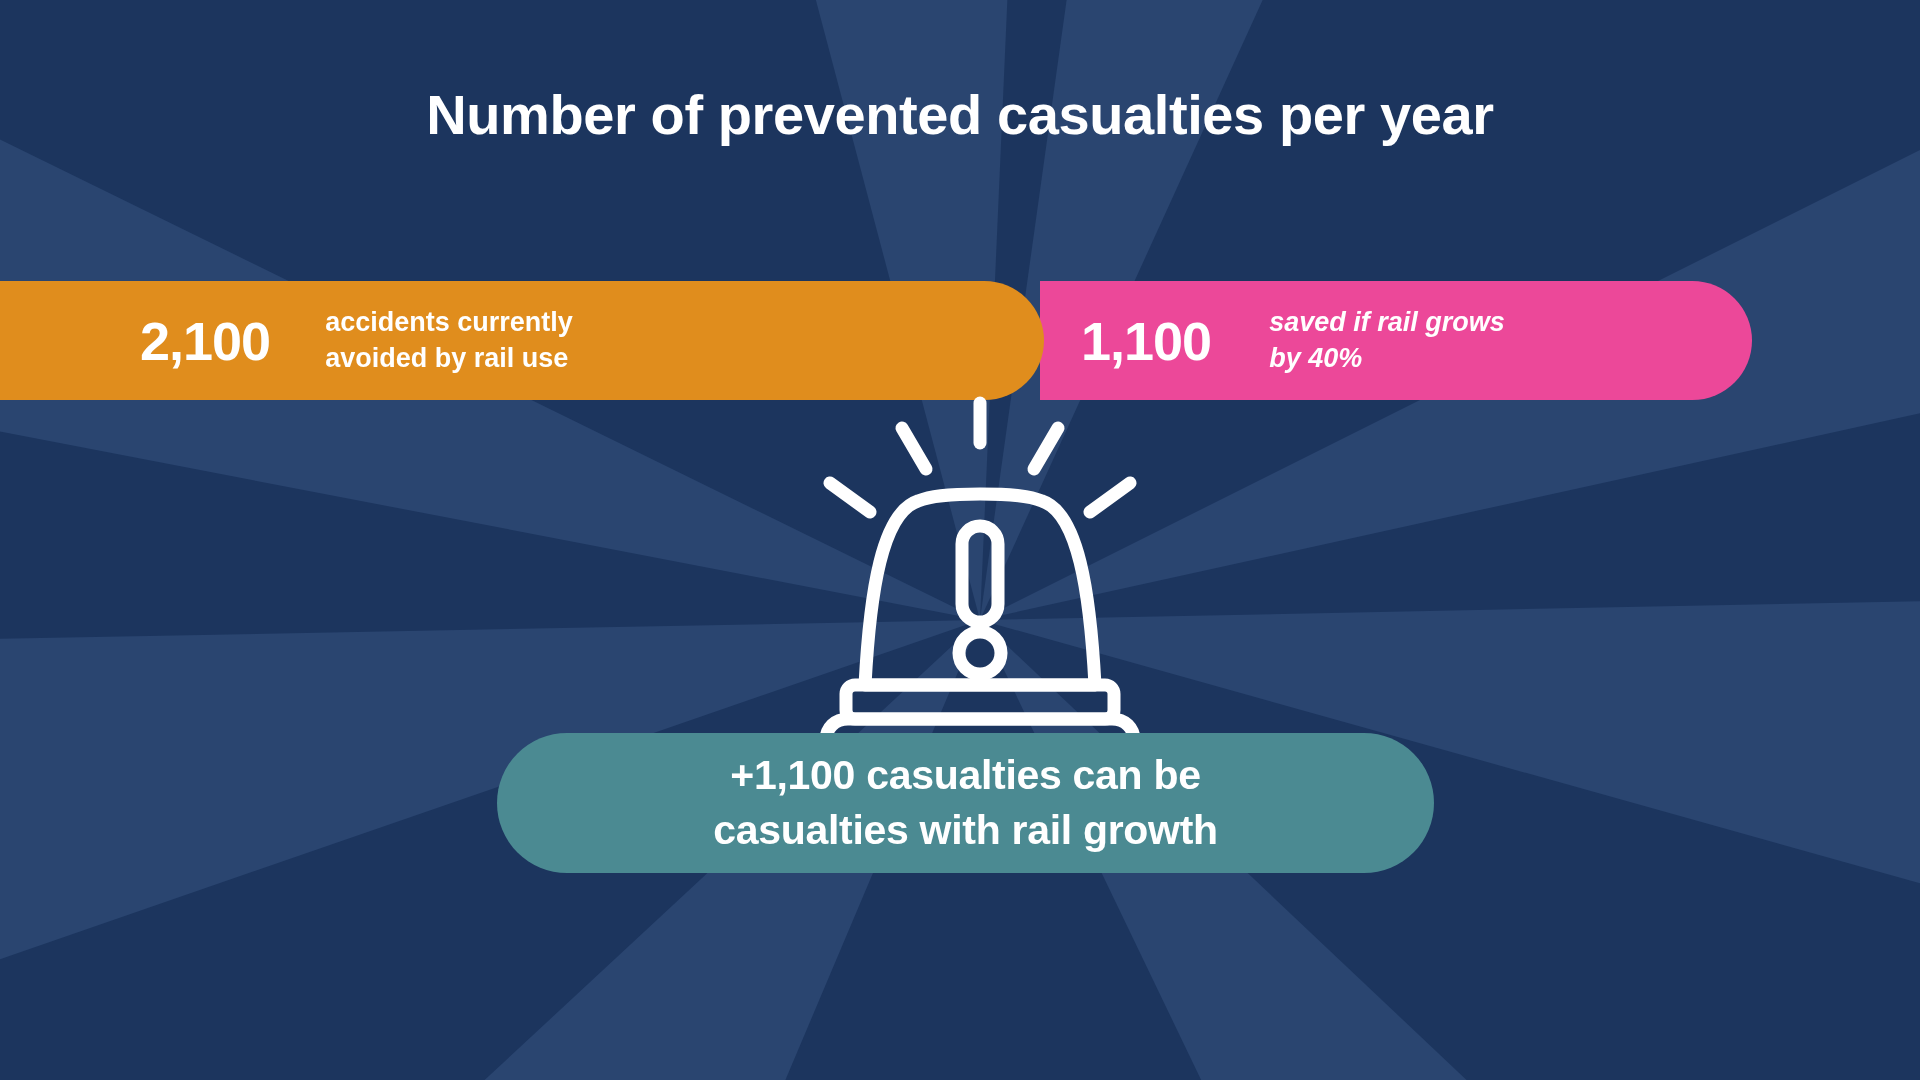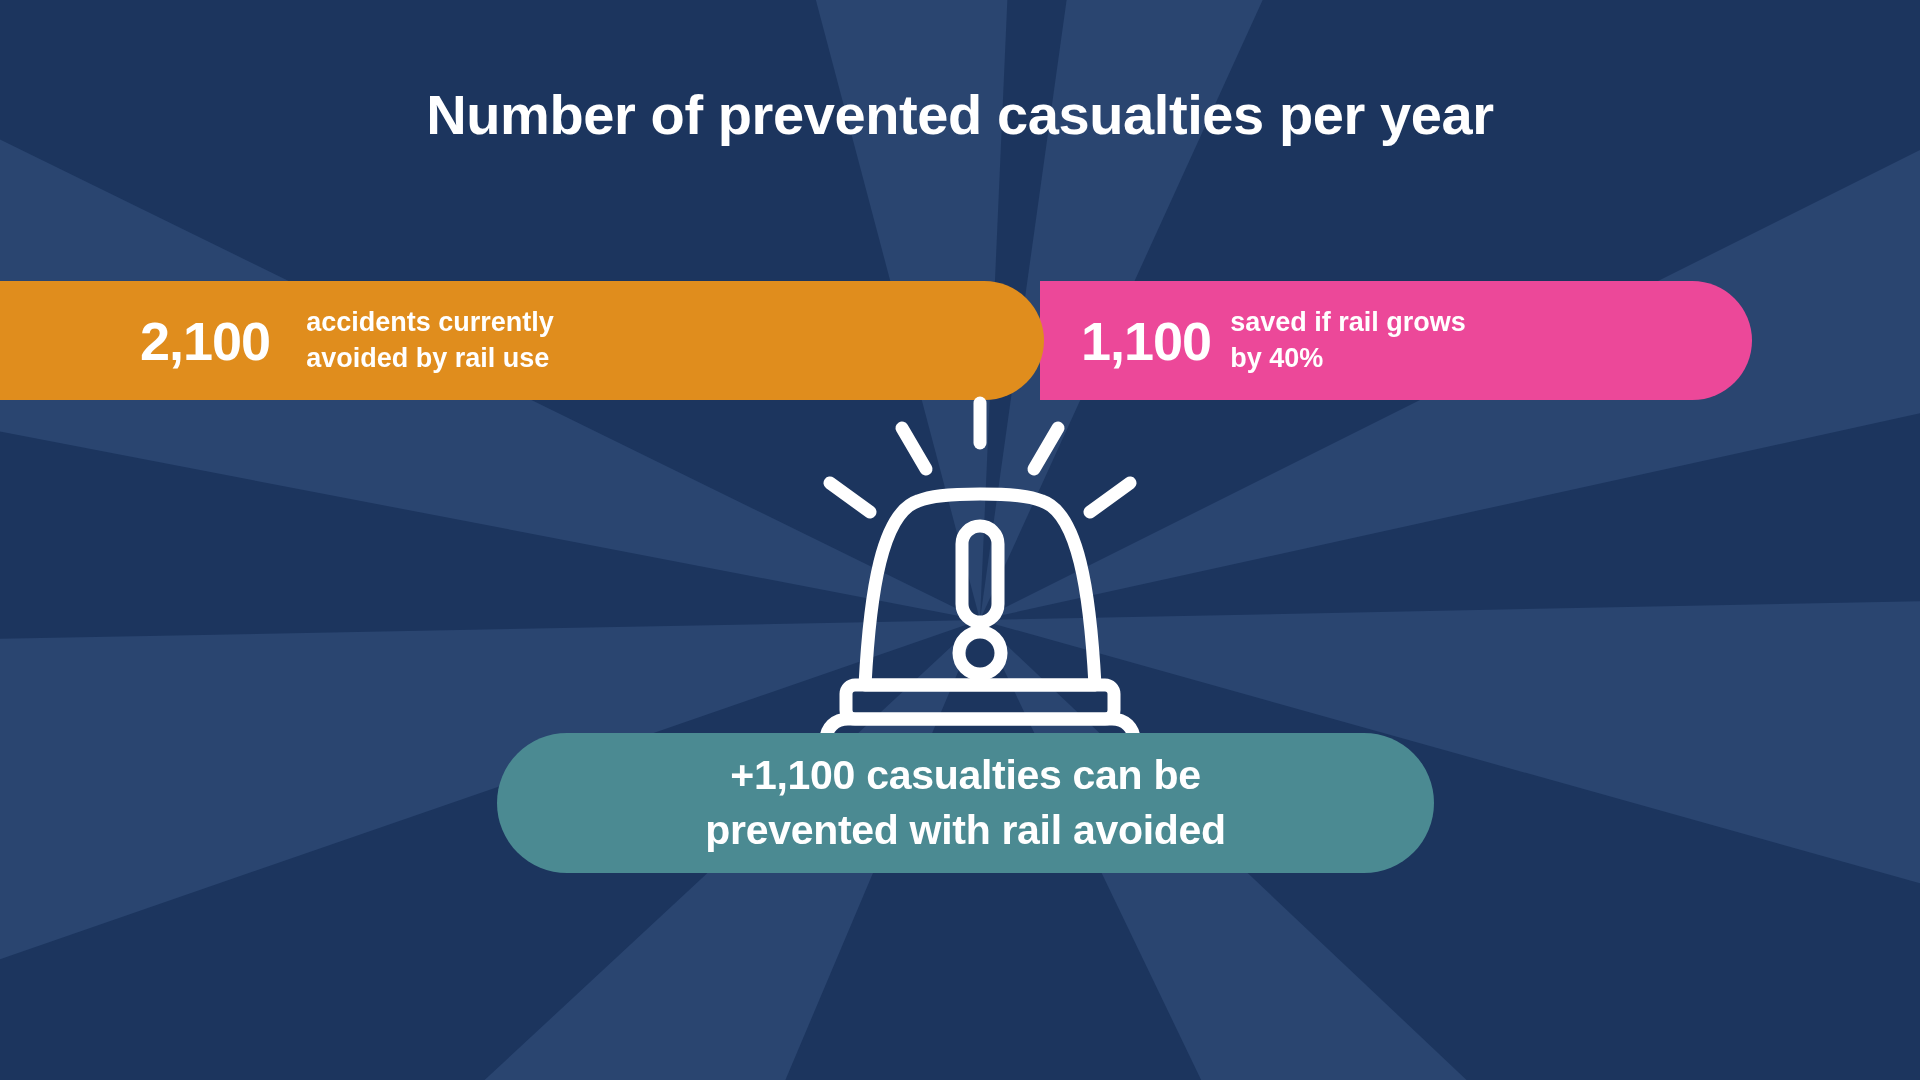--- a/index.html
+++ b/index.html
@@ -74,22 +74,22 @@
     line-height:1;
     white-space:nowrap;
   }
   .bar-label {
     font-size:27px;
     font-weight:600;
     line-height:1.32;
     margin-left:31px;
     white-space:pre-line;
   }
-  #bar-orange .bar-label { margin-left:36px; }
-  #bar-red   .bar-label { margin-left:19px; }
+  #bar-orange .bar-label { margin-left:55px; }
+  #bar-red   .bar-label { margin-left:58px;font-style:italic; }
 
   
   #siren {
     position:absolute;
     left:790px; top:395px;
     width:380px; height:345px;
     z-index:3;
   }
 
   
@@ -169,16 +169,16 @@
       <circle cx="190" cy="258" r="21"></circle>
 
       <rect x="56" y="290" width="268" height="34" rx="9"></rect>
 
       <path d="M36 345 C36 333 45 324 58 324 L322 324 C335 324 344 333 344 345"></path>
     </g>
   </svg>
 
   <div id="callout">
     <div class="callout-line">+1,100 casualties can be</div>
-    <div class="callout-line">prevented with rail avoided</div>
+    <div class="callout-line">casualties with rail growth</div>
   </div>
 
 </div>
 
 </body></html>

